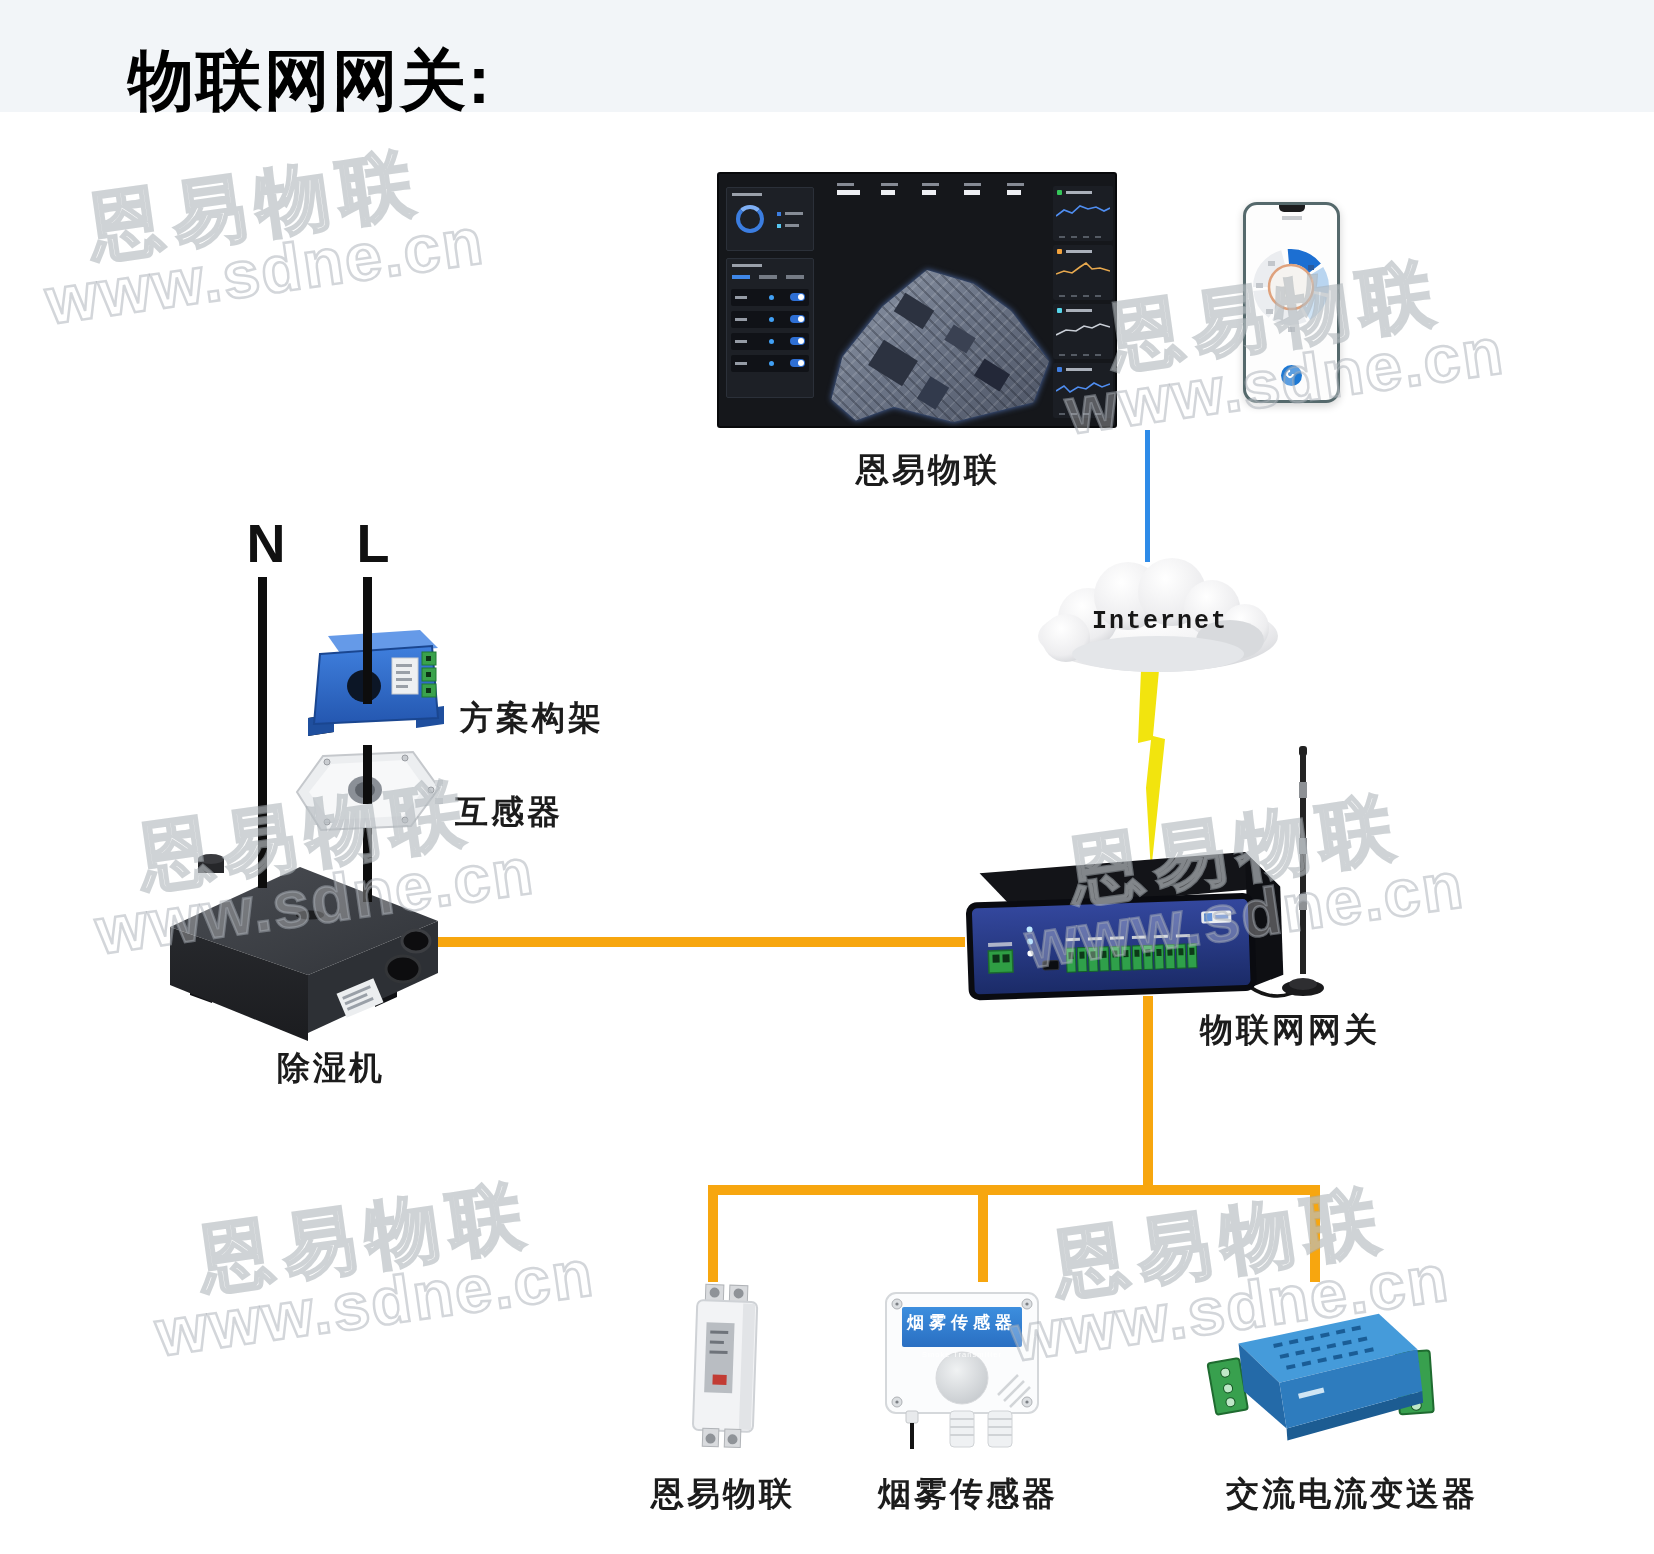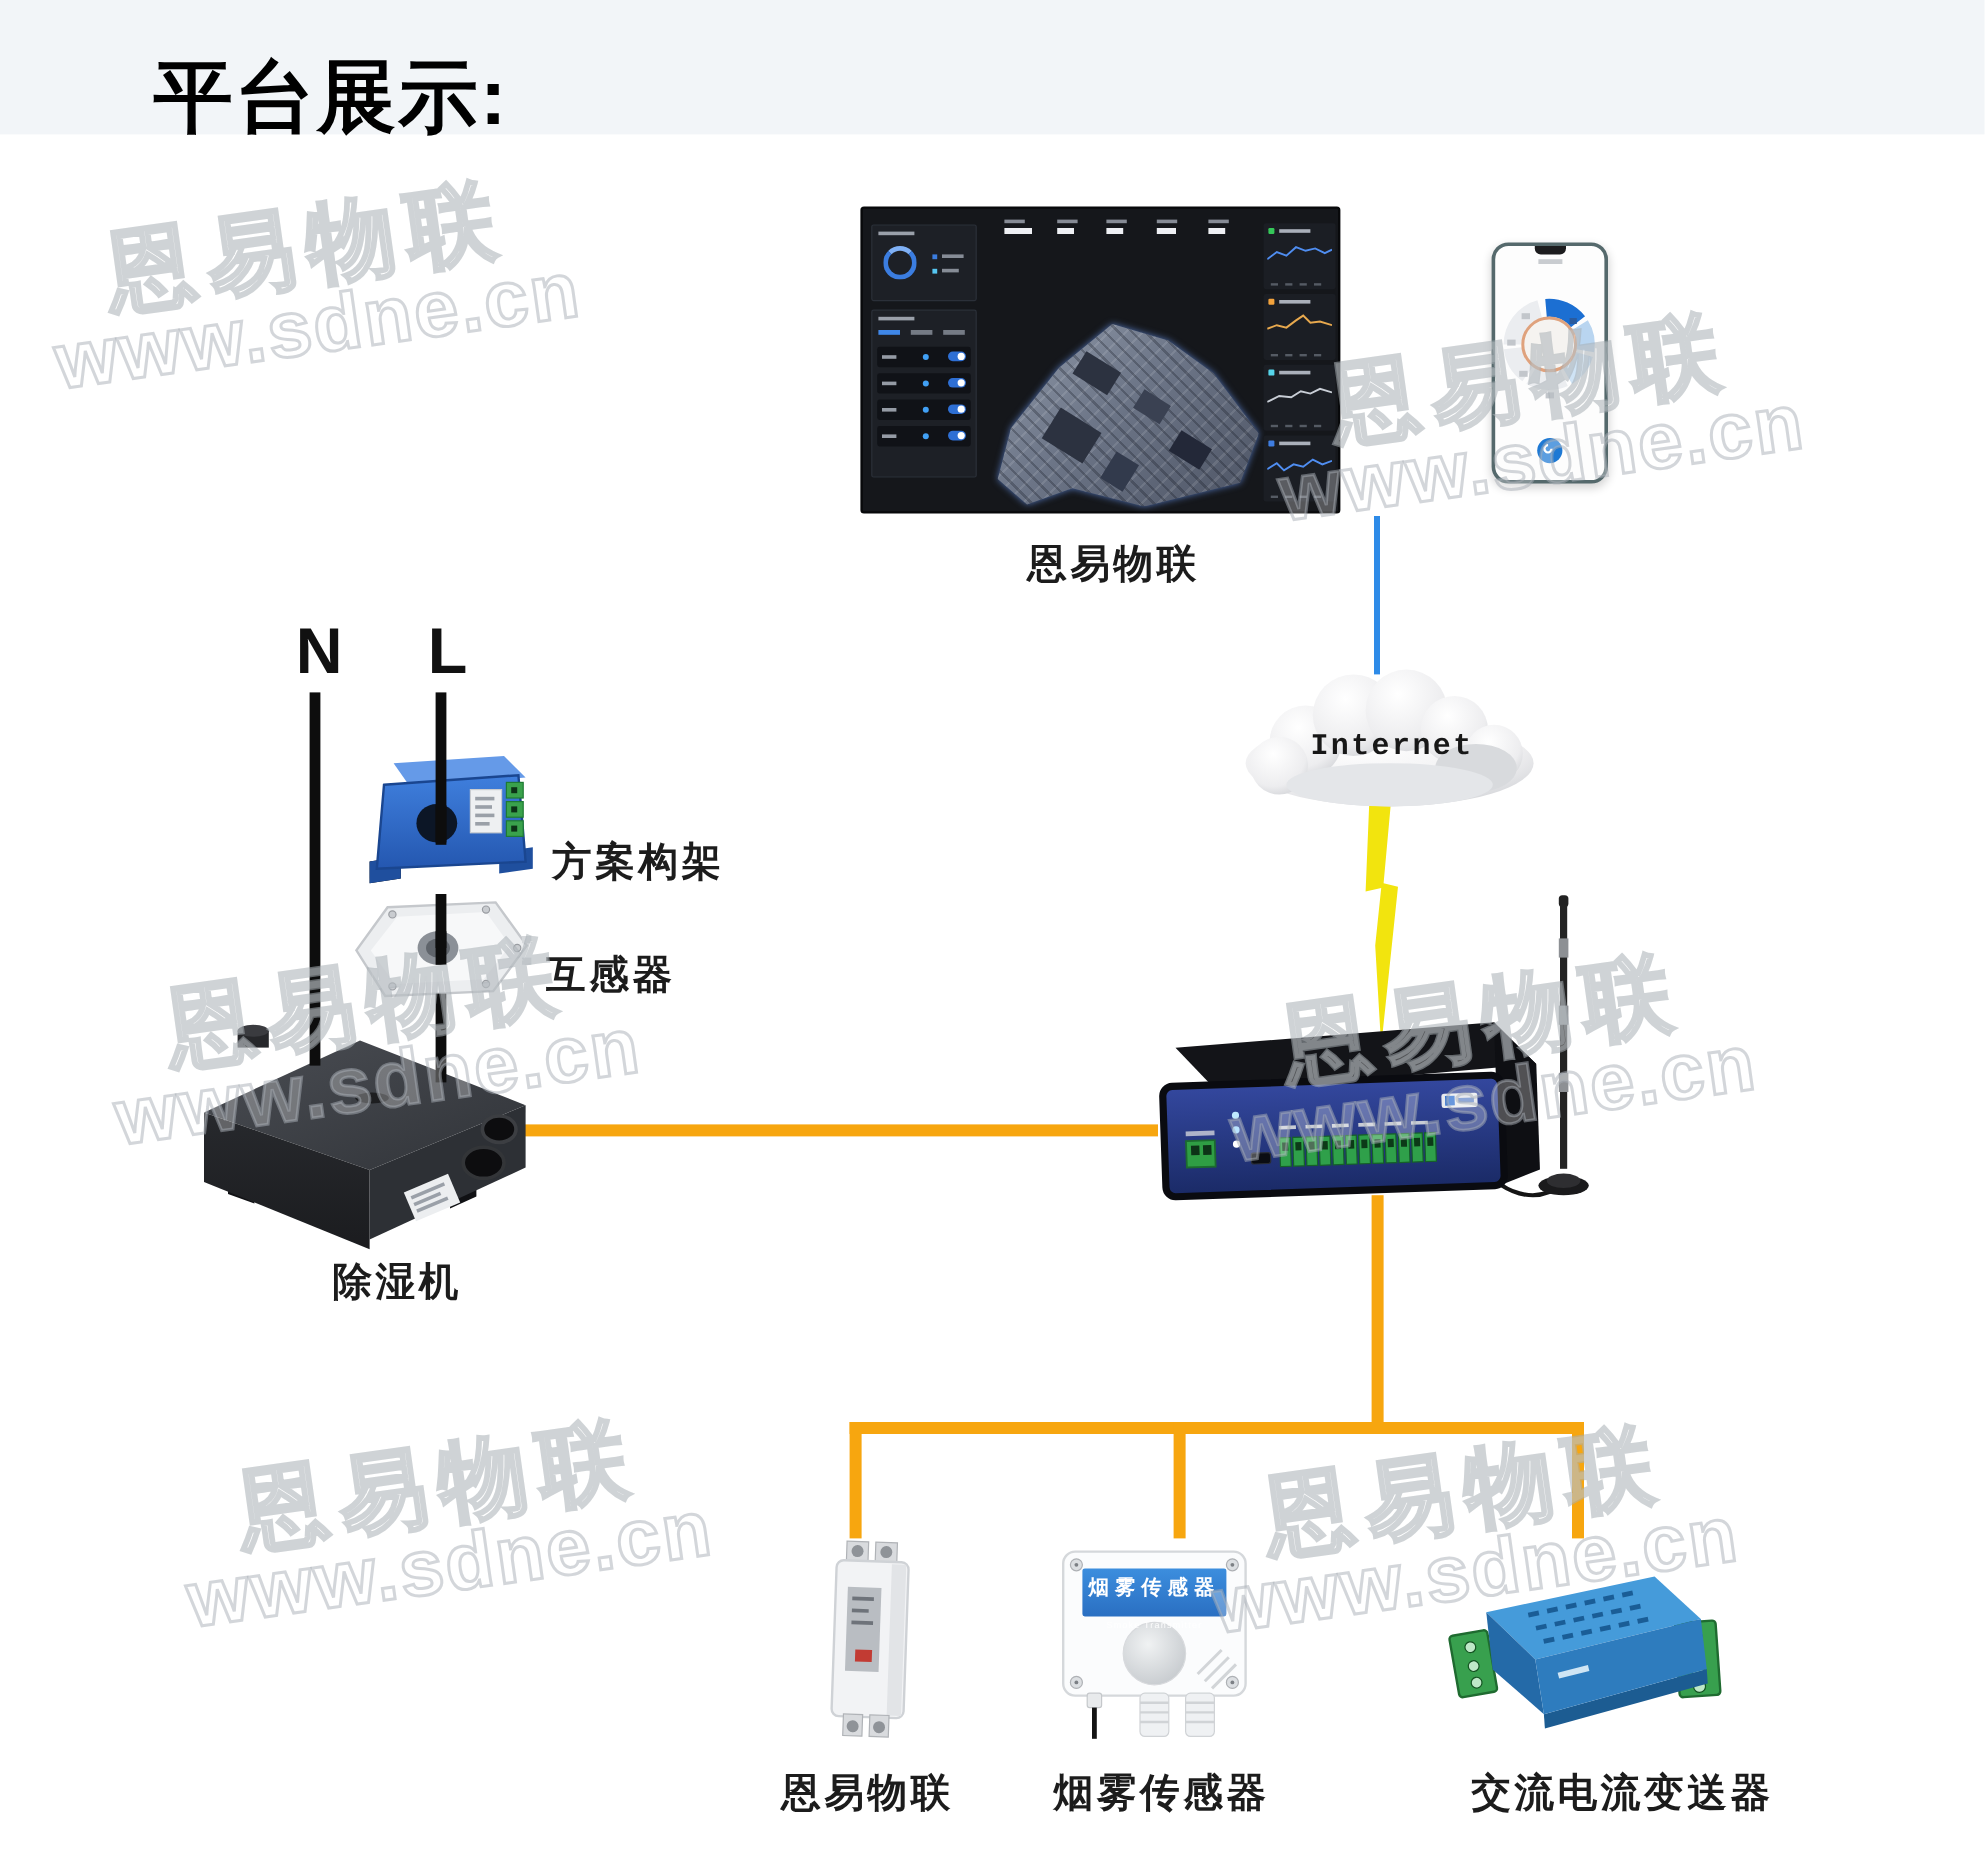--- a/index.html
+++ b/index.html
@@ -81,21 +81,21 @@
   .smoke-band-txt{position:absolute;left:902px;top:1311px;width:120px;text-align:center;z-index:12;color:#fff;}
   .smoke-band-txt .t1{font-size:17px;font-weight:700;letter-spacing:5px;}
   .smoke-band-txt .t2{font-size:7.5px;letter-spacing:1px;margin-top:16px;opacity:.92;}
 </style>
 </head>
 <body>
 
 <div class="stage">
 
   <div class="topband"></div>
-  <div class="title">平台展示:</div>
+  <div class="title">物联网网关:</div>
 
   <div class="wm" style="left:20px;top:168px;">
     <div class="l1">恩易物联</div>
       <div class="l2">www.sdne.cn</div>
     </div>
   <div class="wm" style="left:1040px;top:278px;">
     <div class="l1">恩易物联</div>
       <div class="l2">www.sdne.cn</div>
     </div>
   <div class="wm" style="left:70px;top:798px;">
@@ -428,20 +428,21 @@
         <rect x="246" y="206" width="9" height="24" fill="#2fa04a" stroke="#156028"></rect>
           <rect x="248" y="210" width="5" height="7" fill="#0c3a18"></rect>
         <rect x="257" y="206" width="9" height="24" fill="#2fa04a" stroke="#156028"></rect>
           <rect x="259" y="210" width="5" height="7" fill="#0c3a18"></rect>
       </g>
       <rect x="272" y="174" width="30" height="12" rx="2" fill="#e8eaee"></rect>
       <rect x="275" y="176" width="8" height="8" fill="#2f6fd0"></rect>
       <rect x="286" y="178" width="13" height="4" fill="#8fa8d8"></rect>
     </g>
   </svg>
+  <div class="lbl" style="left:1175px;top:1008px;width:230px;">物联网网关</div>
 
   <div class="orange-v" style="left:1143px;top:996px;height:192px;"></div>
   <div class="orange-h" style="left:708px;top:1185px;width:612px;"></div>
   <div class="orange-v" style="left:708px;top:1185px;height:97px;"></div>
   <div class="orange-v" style="left:978px;top:1185px;height:97px;"></div>
   <div class="orange-v" style="left:1310px;top:1185px;height:97px;"></div>
 
   <svg class="devsvg" style="left:675px;top:1283px;" width="100" height="170" viewBox="0 0 100 170">
     <g transform="rotate(2 50 85)">
       <rect x="28" y="2" width="18" height="20" fill="#d9dbde" stroke="#b0b3b7"></rect>

